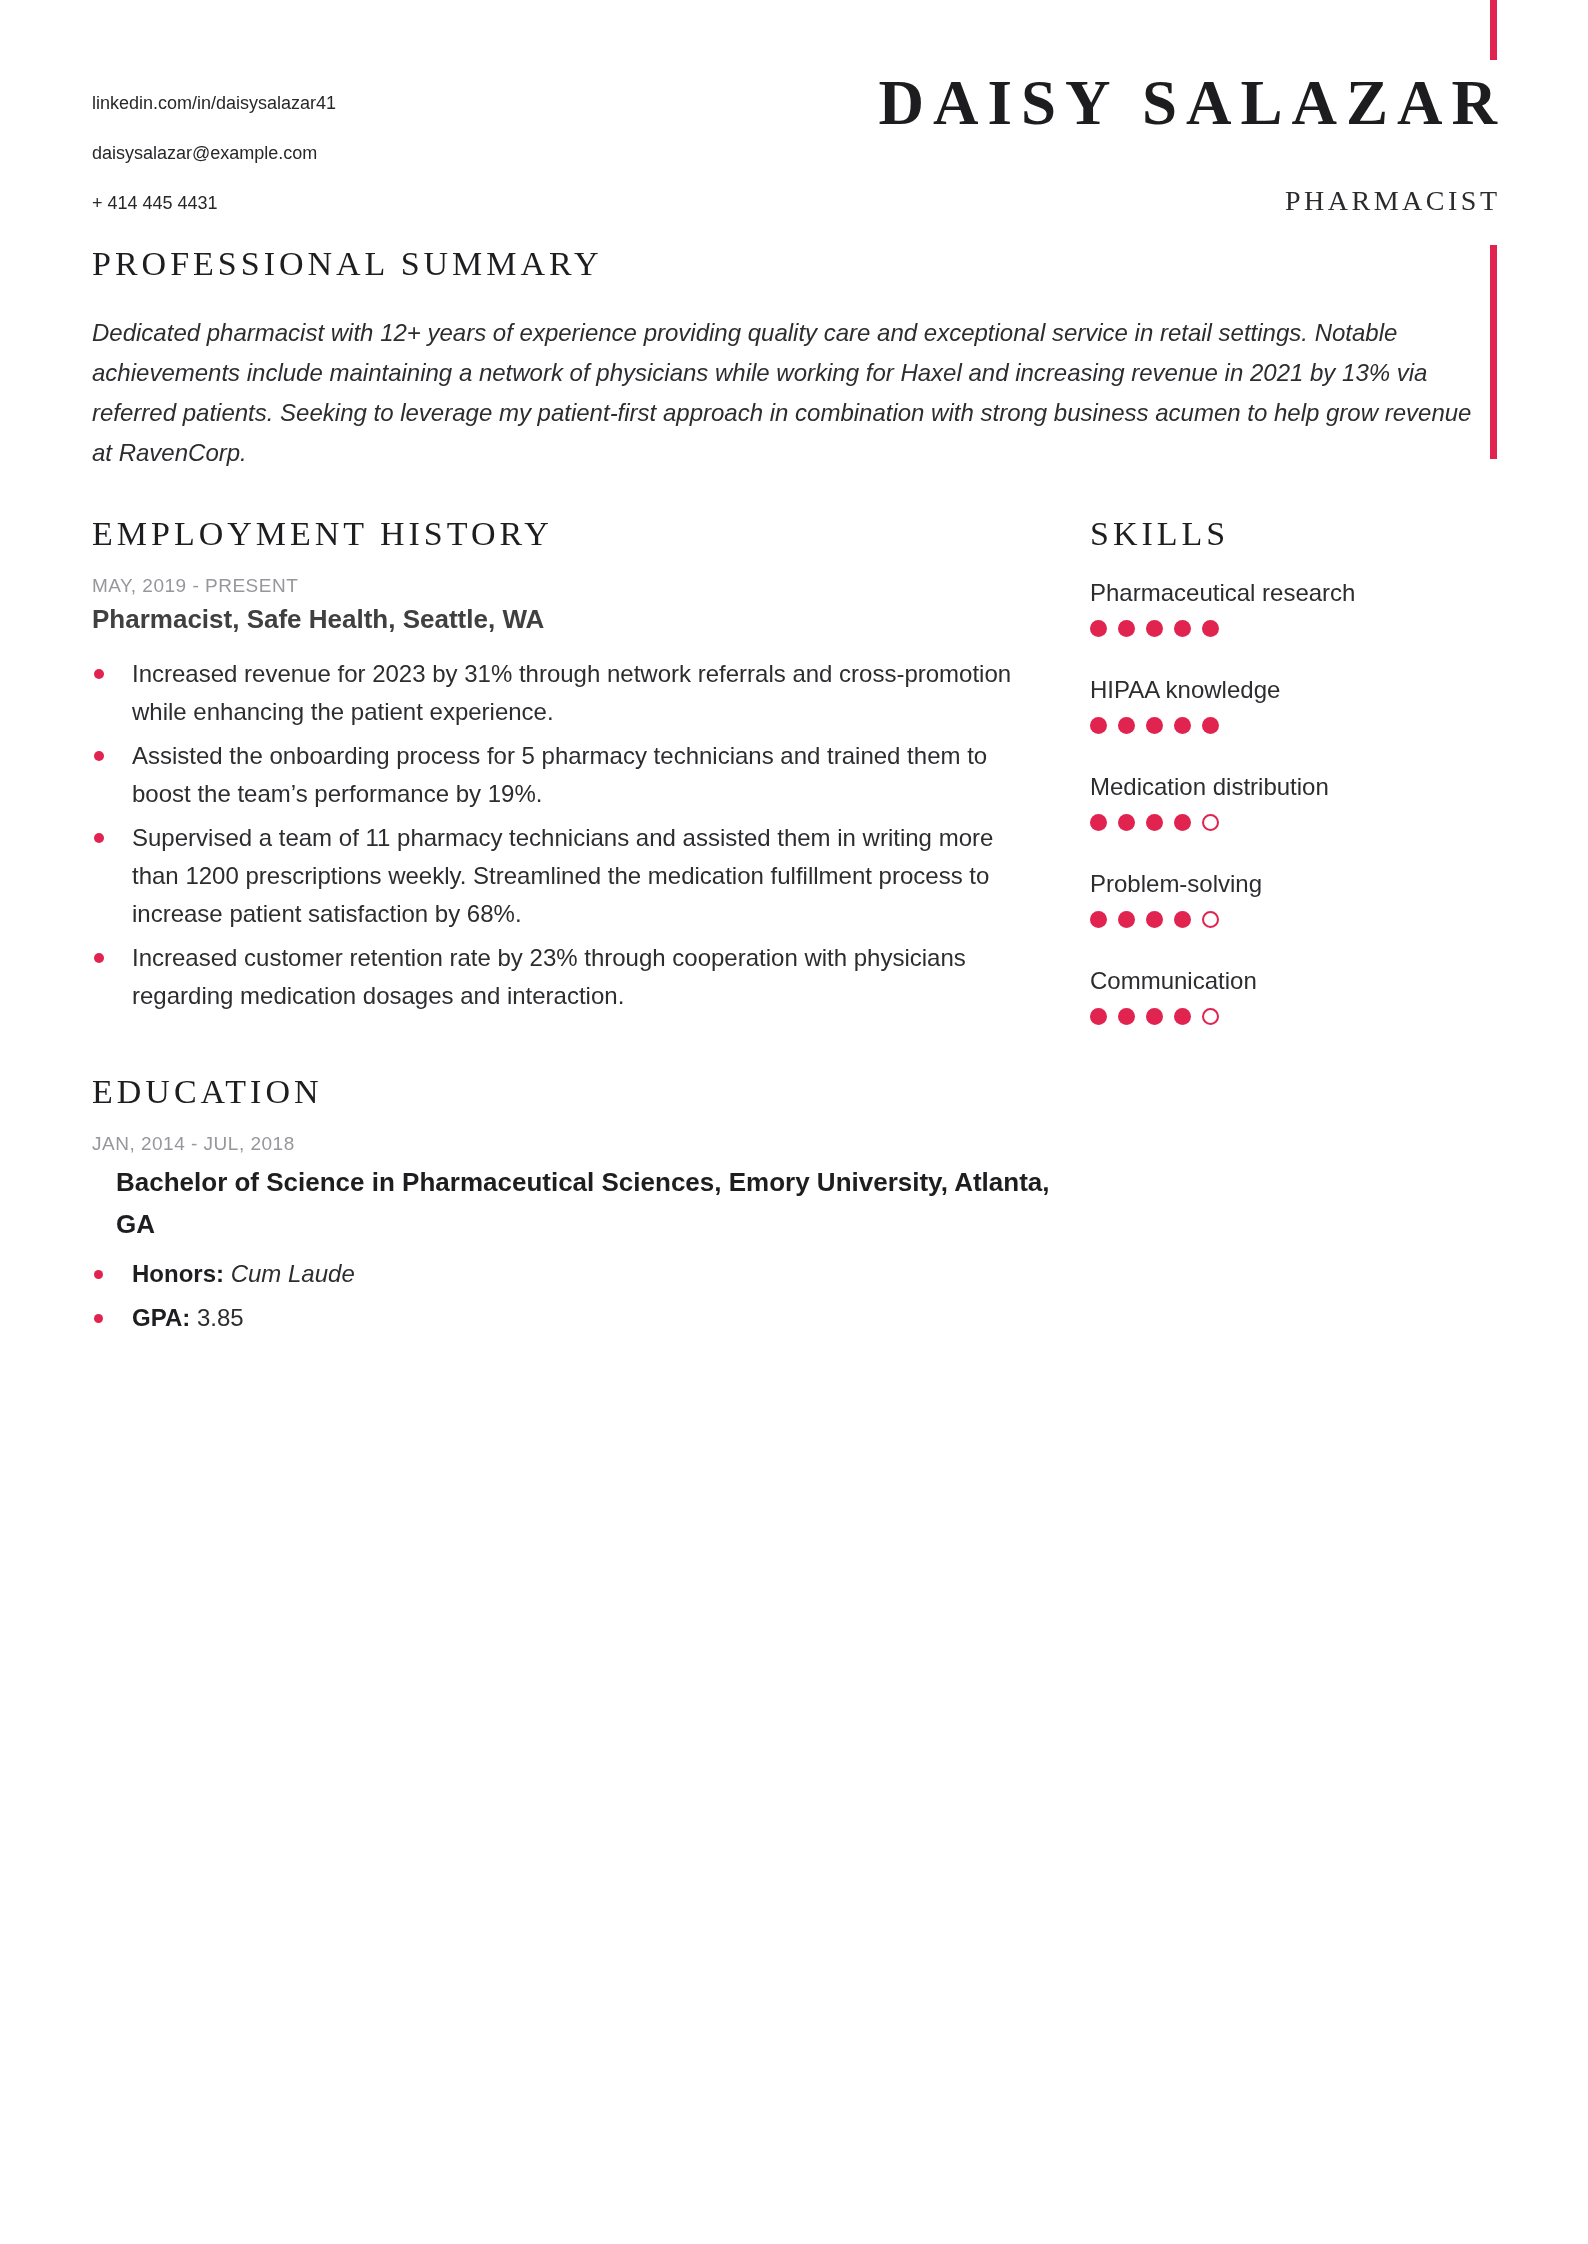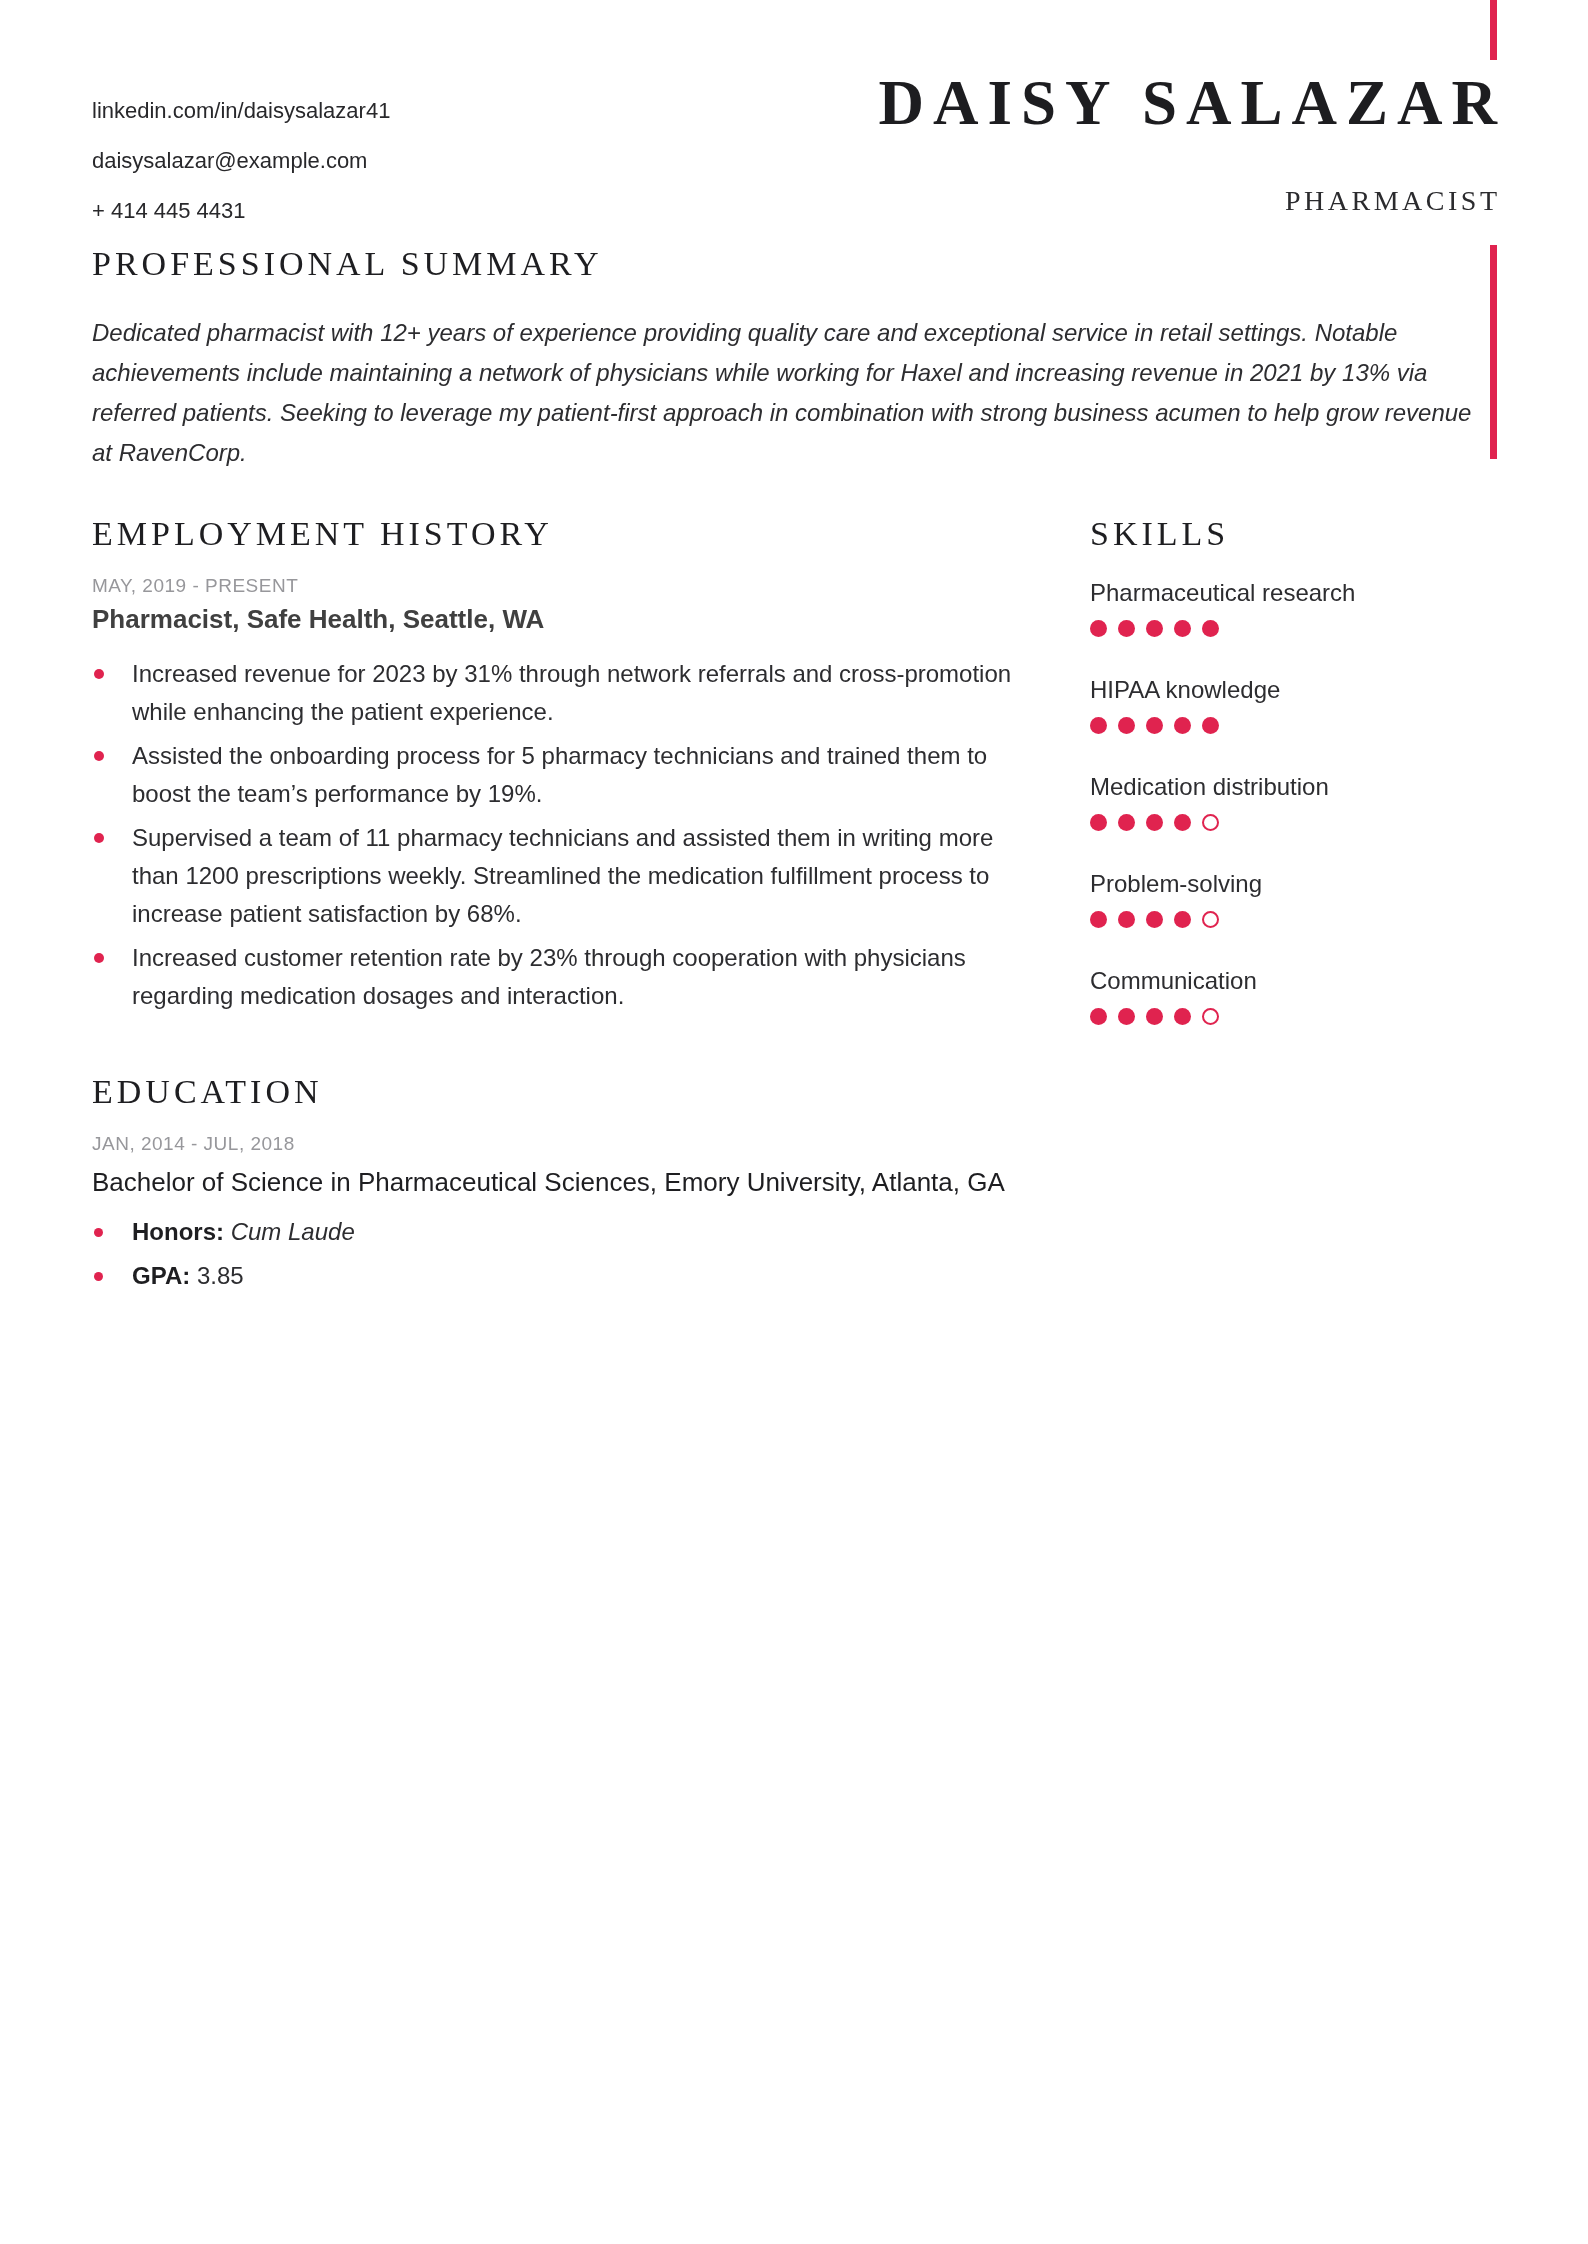--- a/index.html
+++ b/index.html
@@ -8,21 +8,21 @@
   .page {
     position:relative; width:1588px; height:2244px;
     background:#ffffff; overflow:hidden;
   }
   
   .accent-bar { position:absolute; left:1490px; width:7px; background:#E0234F; }
   .accent-bar.top { top:0; height:60px; }
   .accent-bar.side { top:245px; height:214px; }
 
   
-  .contact { position:absolute; left:92px; top:100px; font-size:22px; color:#28282B; }
+  .contact { position:absolute; left:92px; top:92px; font-size:18px; color:#28282B; }
   .contact .line { margin-bottom:28px; line-height:22px; }
   .name-block { position:absolute; right:91px; top:70px; text-align:right; }
   .name {
     font-family:"Liberation Serif", serif; font-weight:700;
     font-size:63px; letter-spacing:9px; margin-right:-9px;
     color:#1D1D20; line-height:66px; white-space:nowrap;
   }
   .job-title-header {
     font-family:"Liberation Serif", serif; font-size:28px;
     letter-spacing:3.5px; margin-right:-3.5px; color:#2B2B2E;
@@ -52,21 +52,21 @@
 
   .bullet-list { margin-top:20px; max-width:930px; }
   .bullet { position:relative; padding-left:40px; margin-bottom:6px; }
   .bullet-text { display:block; font-size:24px; line-height:38px; color:#2D2D30; max-width:885px; }
   .dot-marker {
     position:absolute; left:2px; top:14px; width:10px; height:10px;
     border-radius:50%; background:#E0234F;
   }
 
   .education-heading { margin-top:58px; }
-  .degree { margin-top:6px; font-size:26px; font-weight:400; color:#1E1E21; line-height:42px; max-width:1000px; }
+  .degree { margin-top:6px; font-size:26px; font-weight:700; color:#1E1E21; line-height:42px; max-width:1000px;margin-left:24px; }
   .edu-list { margin-top:14px; }
   .edu-item { position:relative; padding-left:40px; margin-bottom:14px; font-size:24px; line-height:30px; color:#2D2D30; }
   .edu-item .dot-marker { top:11px; width:9px; height:9px; }
   .edu-label { font-weight:700; color:#1E1E21; }
   .edu-value.italic { font-style:italic; }
 
   
   .skills-list { margin-top:26px; }
   .skill-item { margin-bottom:39px; }
   .skill-label { font-size:24px; line-height:28px; color:#2D2D30; }

